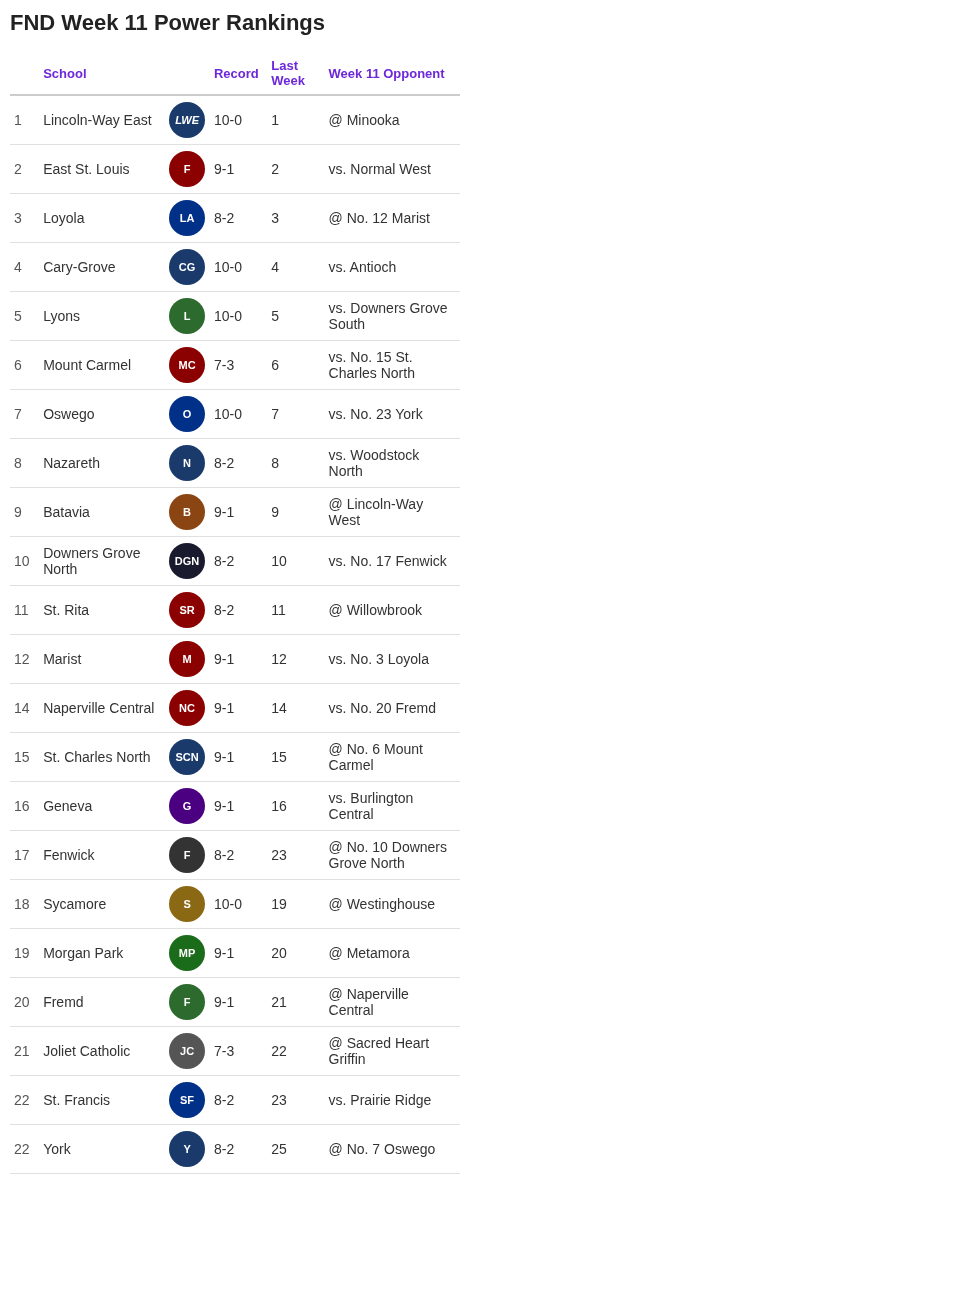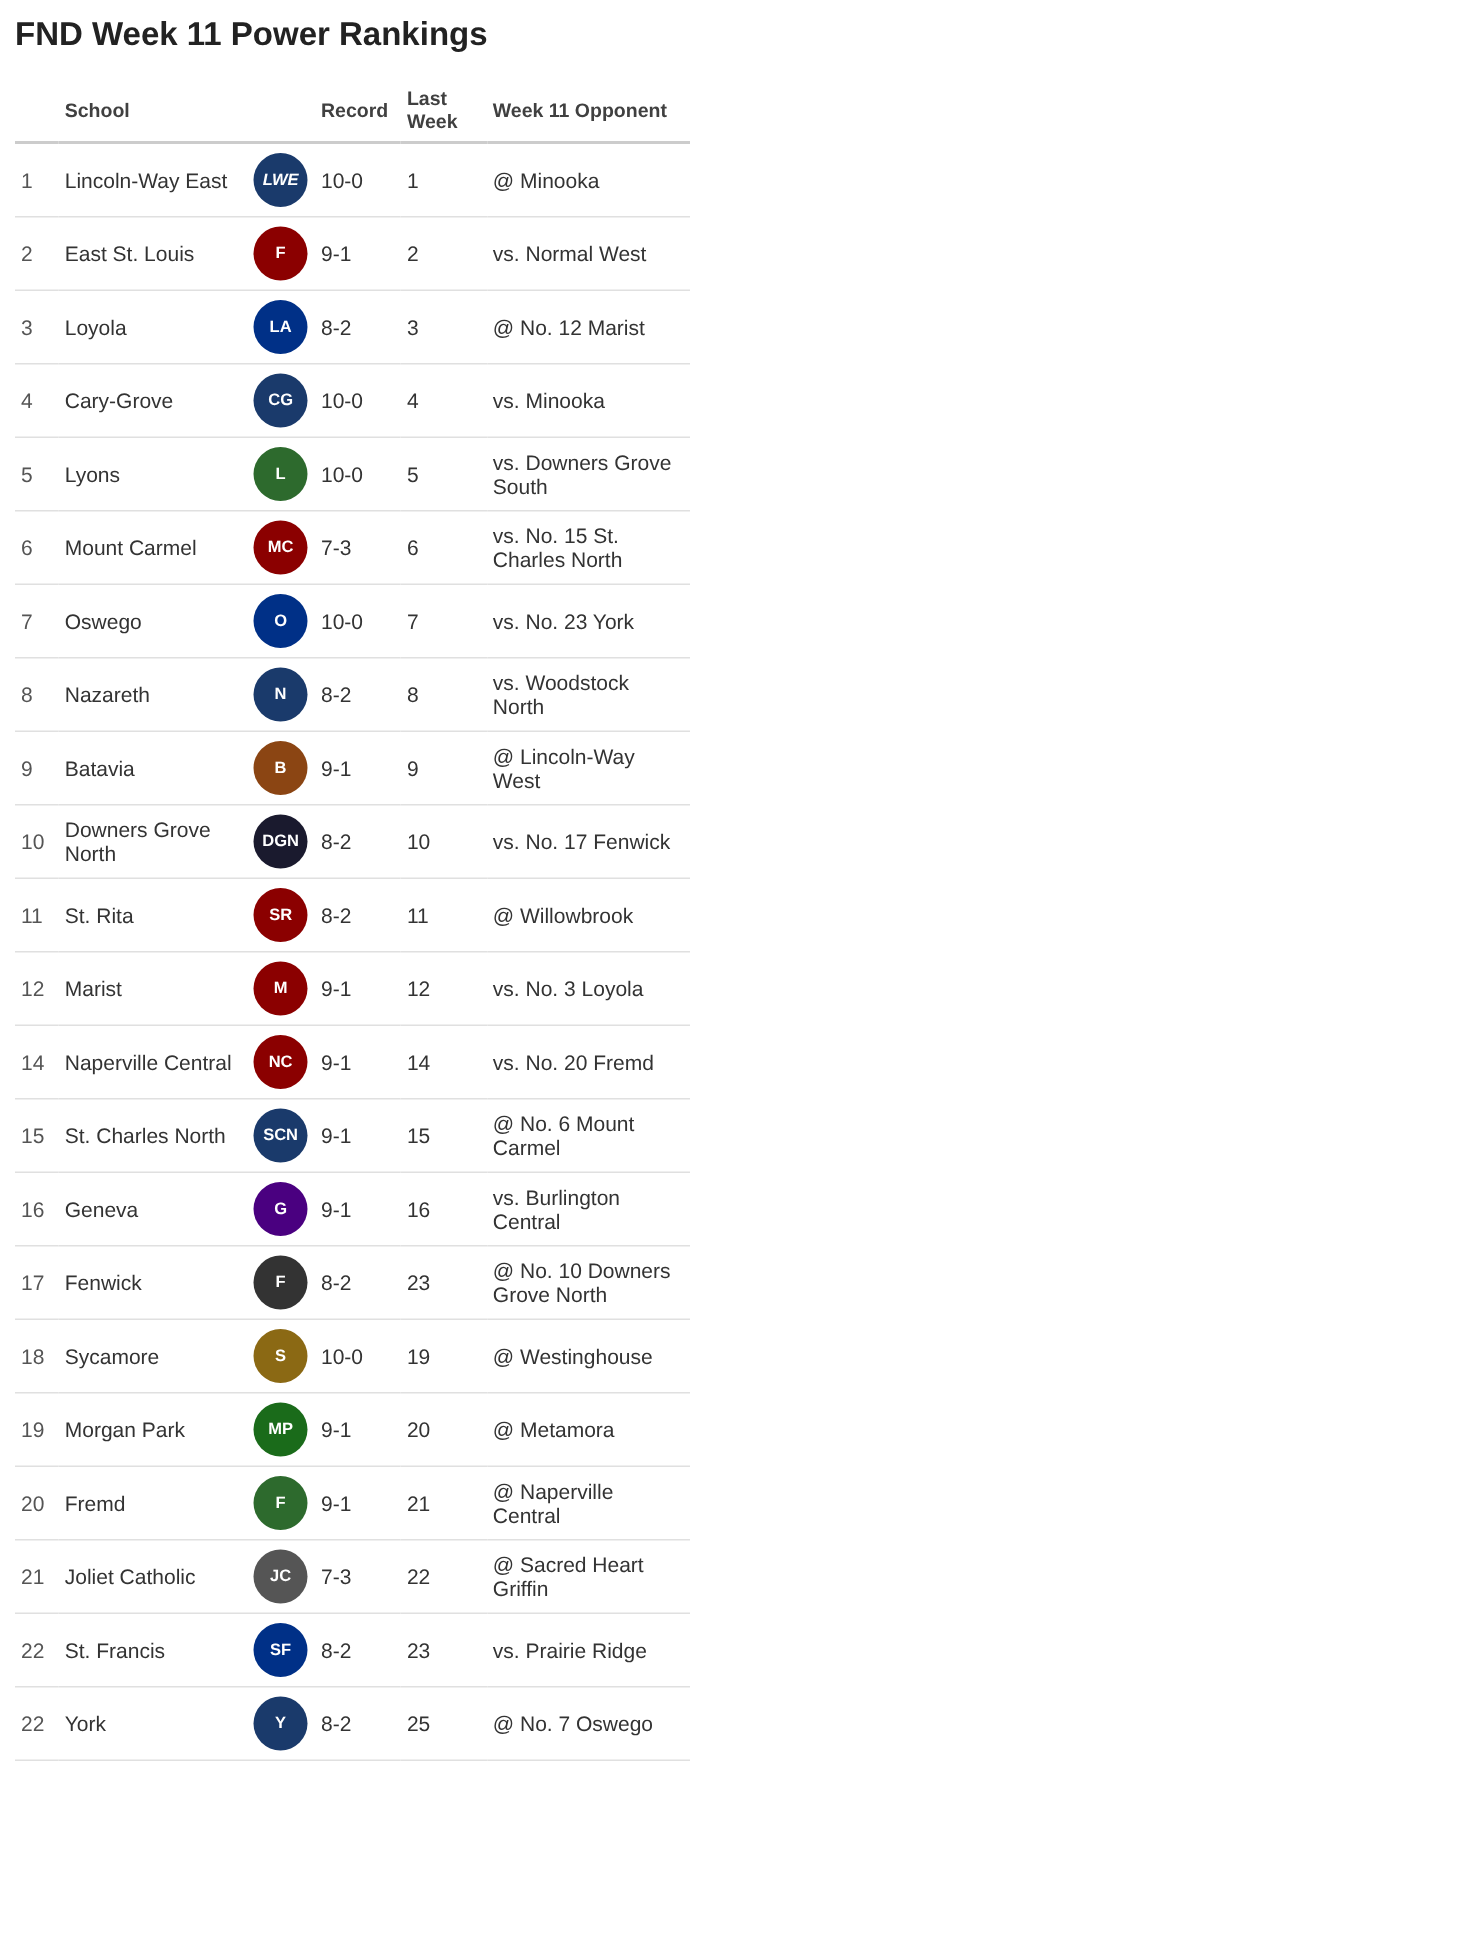--- a/index.html
+++ b/index.html
@@ -25,21 +25,21 @@
       border-collapse: collapse;
     }
     thead tr {
       border-bottom: 2px solid #ccc;
     }
     thead th {
       text-align: left;
       padding: 6px 4px;
       font-size: 13px;
       font-weight: bold;
-      color: #404040;
+      color: #6d28d9;
     }
     tbody tr {
       border-bottom: 1px solid #e0e0e0;
     }
     tbody td {
       padding: 6px 4px;
       vertical-align: middle;
     }
     .rank-cell {
       width: 28px;
@@ -116,21 +116,21 @@
           <td class="record-cell">8-2</td>
           <td class="lastweek-cell">3</td>
           <td class="opponent-cell">@ No. 12 Marist</td>
         </tr>
         <tr>
           <td class="rank-cell">4</td>
           <td class="school-cell">Cary-Grove</td>
           <td class="logo-cell"><div class="logo-circle" style="background: rgb(26, 58, 107);">CG</div></td>
           <td class="record-cell">10-0</td>
           <td class="lastweek-cell">4</td>
-          <td class="opponent-cell">vs. Minooka</td>
+          <td class="opponent-cell">vs. Antioch</td>
         </tr>
         <tr>
           <td class="rank-cell">5</td>
           <td class="school-cell">Lyons</td>
           <td class="logo-cell"><div class="logo-circle" style="background: rgb(45, 106, 45);">L</div></td>
           <td class="record-cell">10-0</td>
           <td class="lastweek-cell">5</td>
           <td class="opponent-cell">vs. Downers Grove South</td>
         </tr>
         <tr>

